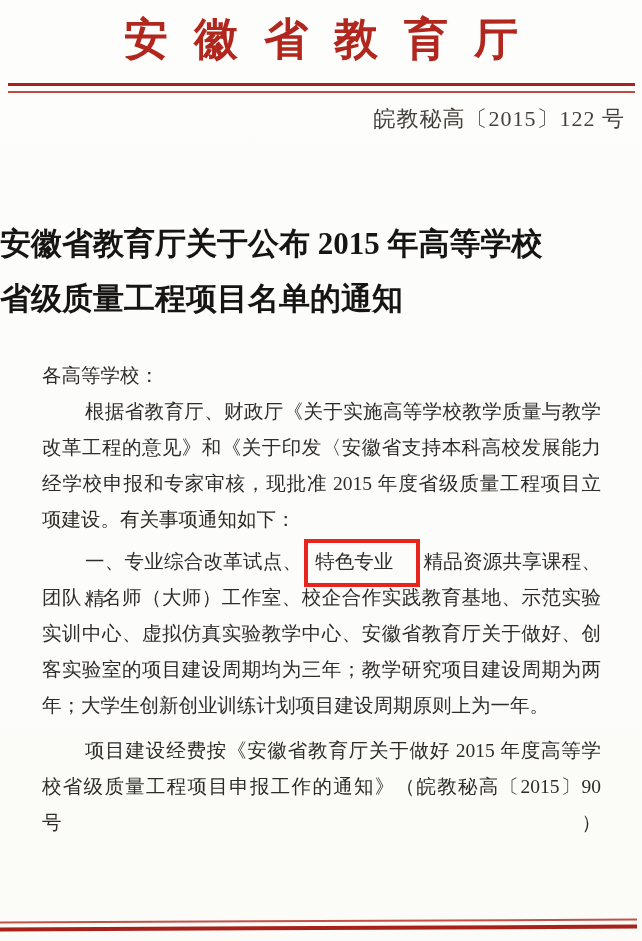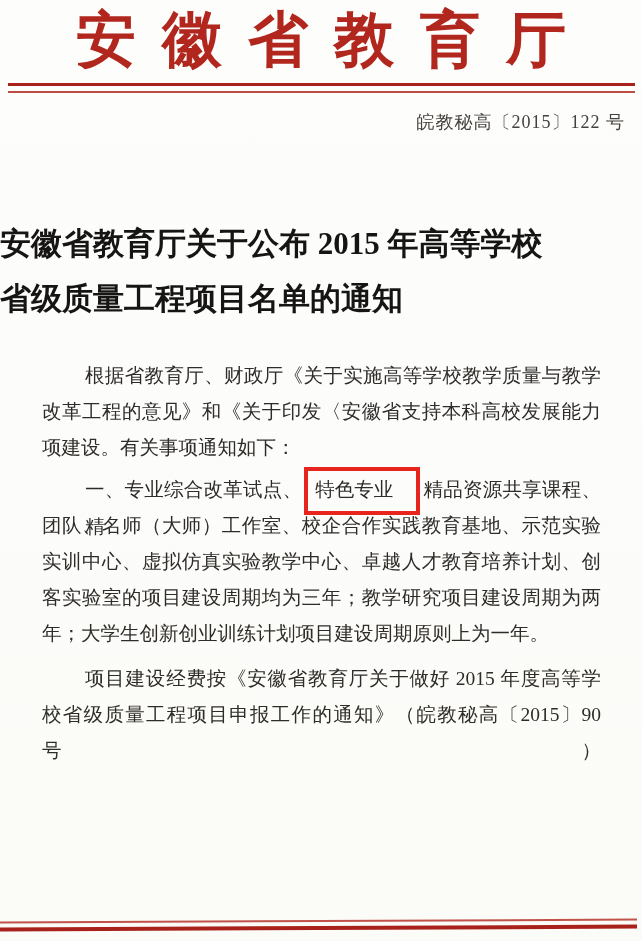--- a/index.html
+++ b/index.html
@@ -12,41 +12,41 @@
     overflow: hidden;
   }
 
   
   .letterhead {
     position: absolute;
     top: 0; left: 0; right: 0;
     height: 80px;
     line-height: 80px;
     text-align: center;
-    font-size: 60px;
+    font-size: 44px;
     font-weight: bold;
     color: #b1271e;
     letter-spacing: 26px;
     padding-left: 26px;
     white-space: nowrap;
   }
 
   .rule-top-thick {
     position: absolute; left: 8px; right: 7px; top: 83px;
     height: 3px; background: #a8221b;
   }
   .rule-top-thin {
     position: absolute; left: 8px; right: 7px; top: 91px;
     height: 2px; background: #bd4c44;
   }
 
   .doc-number {
     position: absolute;
-    top: 110px; right: 17px;
-    font-size: 18px;
+    top: 104px; right: 17px;
+    font-size: 22px;
     color: #44403c;
     letter-spacing: 1px;
     white-space: nowrap;
     margin-left: 36px;
   }
 
   .doc-title {
     position: absolute;
     top: 216px; left: 0; right: 0;
     font-size: 31px;
@@ -107,30 +107,32 @@
 
   <div class="doc-number">皖教秘高〔2015〕122 号</div>
 
   <div class="doc-title">
     <div>安徽省教育厅关于公布 2015 年高等学校</div>
     <div>省级质量工程项目名单的通知</div>
   </div>
 
   <div class="body-text">
 
+    <div class="line">各高等学校：</div>
 
     <div class="line just indent">根据省教育厅、财政厅《关于实施高等学校教学质量与教学</div>
     <div class="line just">改革工程的意见》和《关于印发〈安徽省支持本科高校发展能力</div>
+    <div class="line just">经学校申报和专家审核，现批准 2015 年度省级质量工程项目立</div>
     <div class="line">项建设。有关事项通知如下：</div>
 
     <div class="line just indent p-start">
       <span>一、专业综合改革试点、</span><span class="hl-box"><span>特色专业</span></span><span>精品资源共享课程、精</span>
     </div>
     <div class="line just">团队、名师（大师）工作室、校企合作实践教育基地、示范实验</div>
-    <div class="line just">实训中心、虚拟仿真实验教学中心、卓越人才教育培养计划、创</div>
+    <div class="line just">实训中心、虚拟仿真实验教学中心、安徽省教育厅关于做好、创</div>
     <div class="line just">客实验室的项目建设周期均为三年；教学研究项目建设周期为两</div>
     <div class="line">年；大学生创新创业训练计划项目建设周期原则上为一年。</div>
 
     <div class="line just indent p3-start">项目建设经费按《安徽省教育厅关于做好 2015 年度高等学</div>
     <div class="line just">校省级质量工程项目申报工作的通知》（皖教秘高〔2015〕90 号）</div>
 
   </div>
 
   <div class="rule-bottom-thin"></div>
   <div class="rule-bottom-thick"></div>

